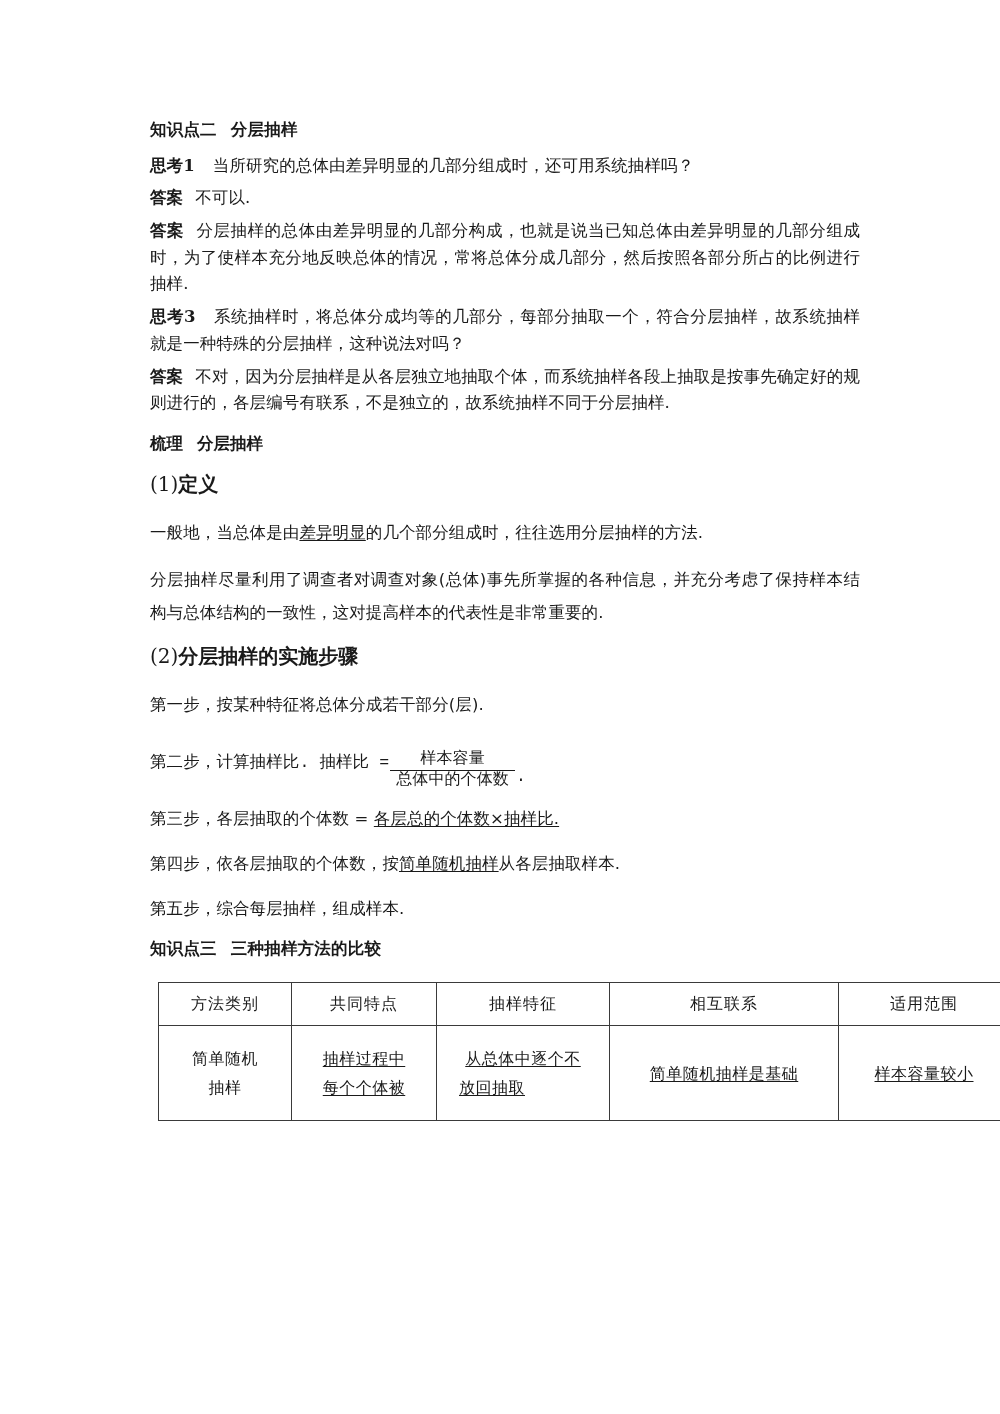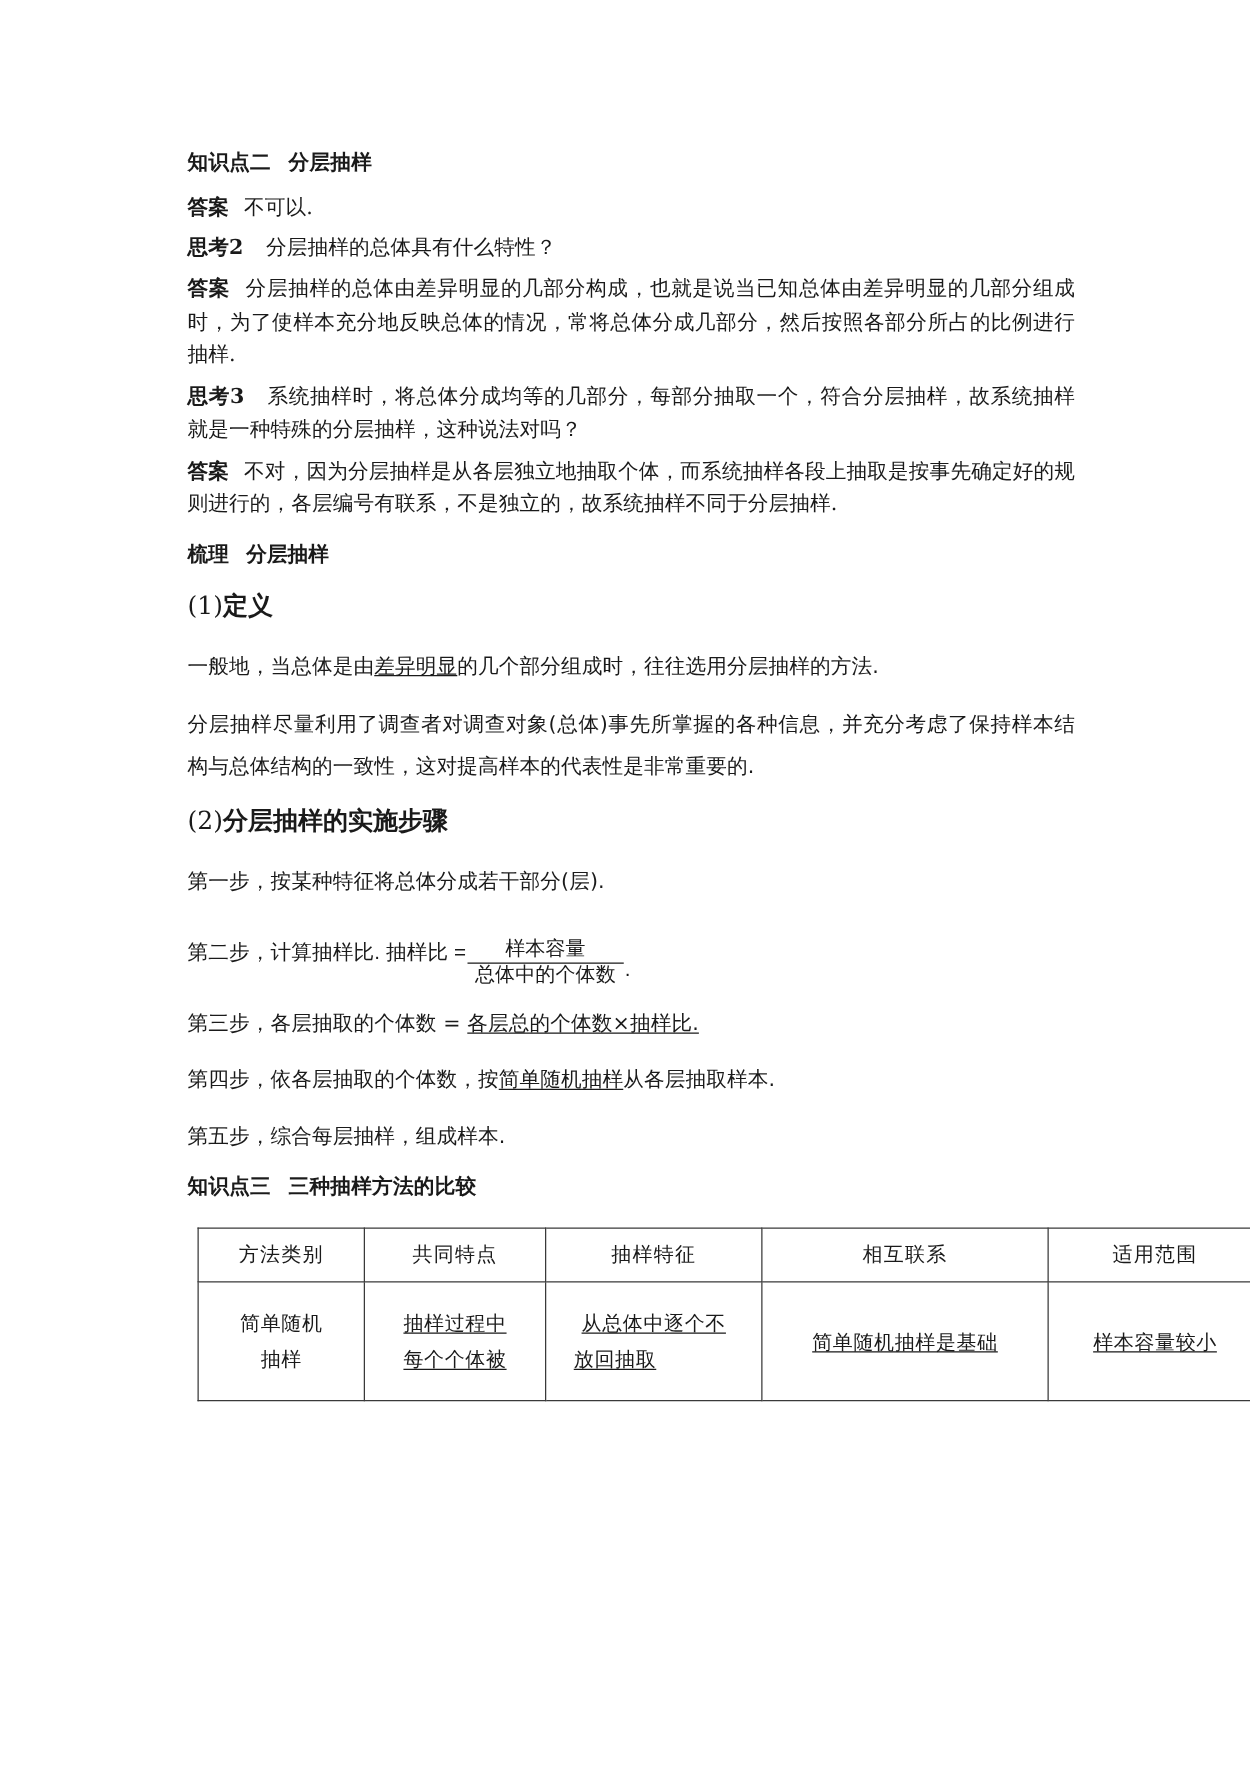--- a/index.html
+++ b/index.html
@@ -85,21 +85,21 @@
     text-decoration: underline;
     text-underline-offset: 2px;
     text-decoration-thickness: 1px;
     margin-top: 20px;
   }
 
   
   .frac-line {
     display: flex;
     align-items: center;
-    font-family: Liberation Sans, sans-serif;
+    font-family: Liberation Mono, monospace;
     font-size: 16.5px;
     margin: 14px 0 12px 0;
     letter-spacing: 0.1px;
   }
   .frac {
     display: inline-flex;
     flex-direction: column;
     align-items: center;
     vertical-align: middle;
     margin: 0 1px;
@@ -147,28 +147,28 @@
 </style>
 </head>
 <body>
 
 <div class="page">
 
   <div class="h-know">
     <span>知识点二</span><span class="gap"></span><span>分层抽样</span>
   </div>
 
+  <p class="qa">
+    <span class="lbl">思考</span><span class="lbl num">1</span><span class="sp-wide"></span><span>当所研究的总体由差异明显的几部分组成时，还可用系统抽样吗？</span>
+  </p>
 
   <p class="qa">
     <span class="lbl">答案</span><span class="sp"></span><span>不可以.</span>
   </p>
 
-  <p class="qa">
-    <span class="lbl">思考</span><span class="lbl num">2</span><span class="sp-wide"></span><span>分层抽样的总体具有什么特性？</span>
-  </p>
 
   <p class="qa">
     <span class="lbl">答案</span><span class="sp"></span><span>分层抽样的总体由差异明显的几部分构成，也就是说当已知总体由差异明显的几部分组成时，为了使样本充分地反映总体的情况，常将总体分成几部分，然后按照各部分所占的比例进行抽样.</span>
   </p>
 
   <p class="qa">
     <span class="lbl">思考</span><span class="lbl num">3</span><span class="sp-wide"></span><span>系统抽样时，将总体分成均等的几部分，每部分抽取一个，符合分层抽样，故系统抽样就是一种特殊的分层抽样，这种说法对吗？</span>
   </p>
 
   <p class="qa">

